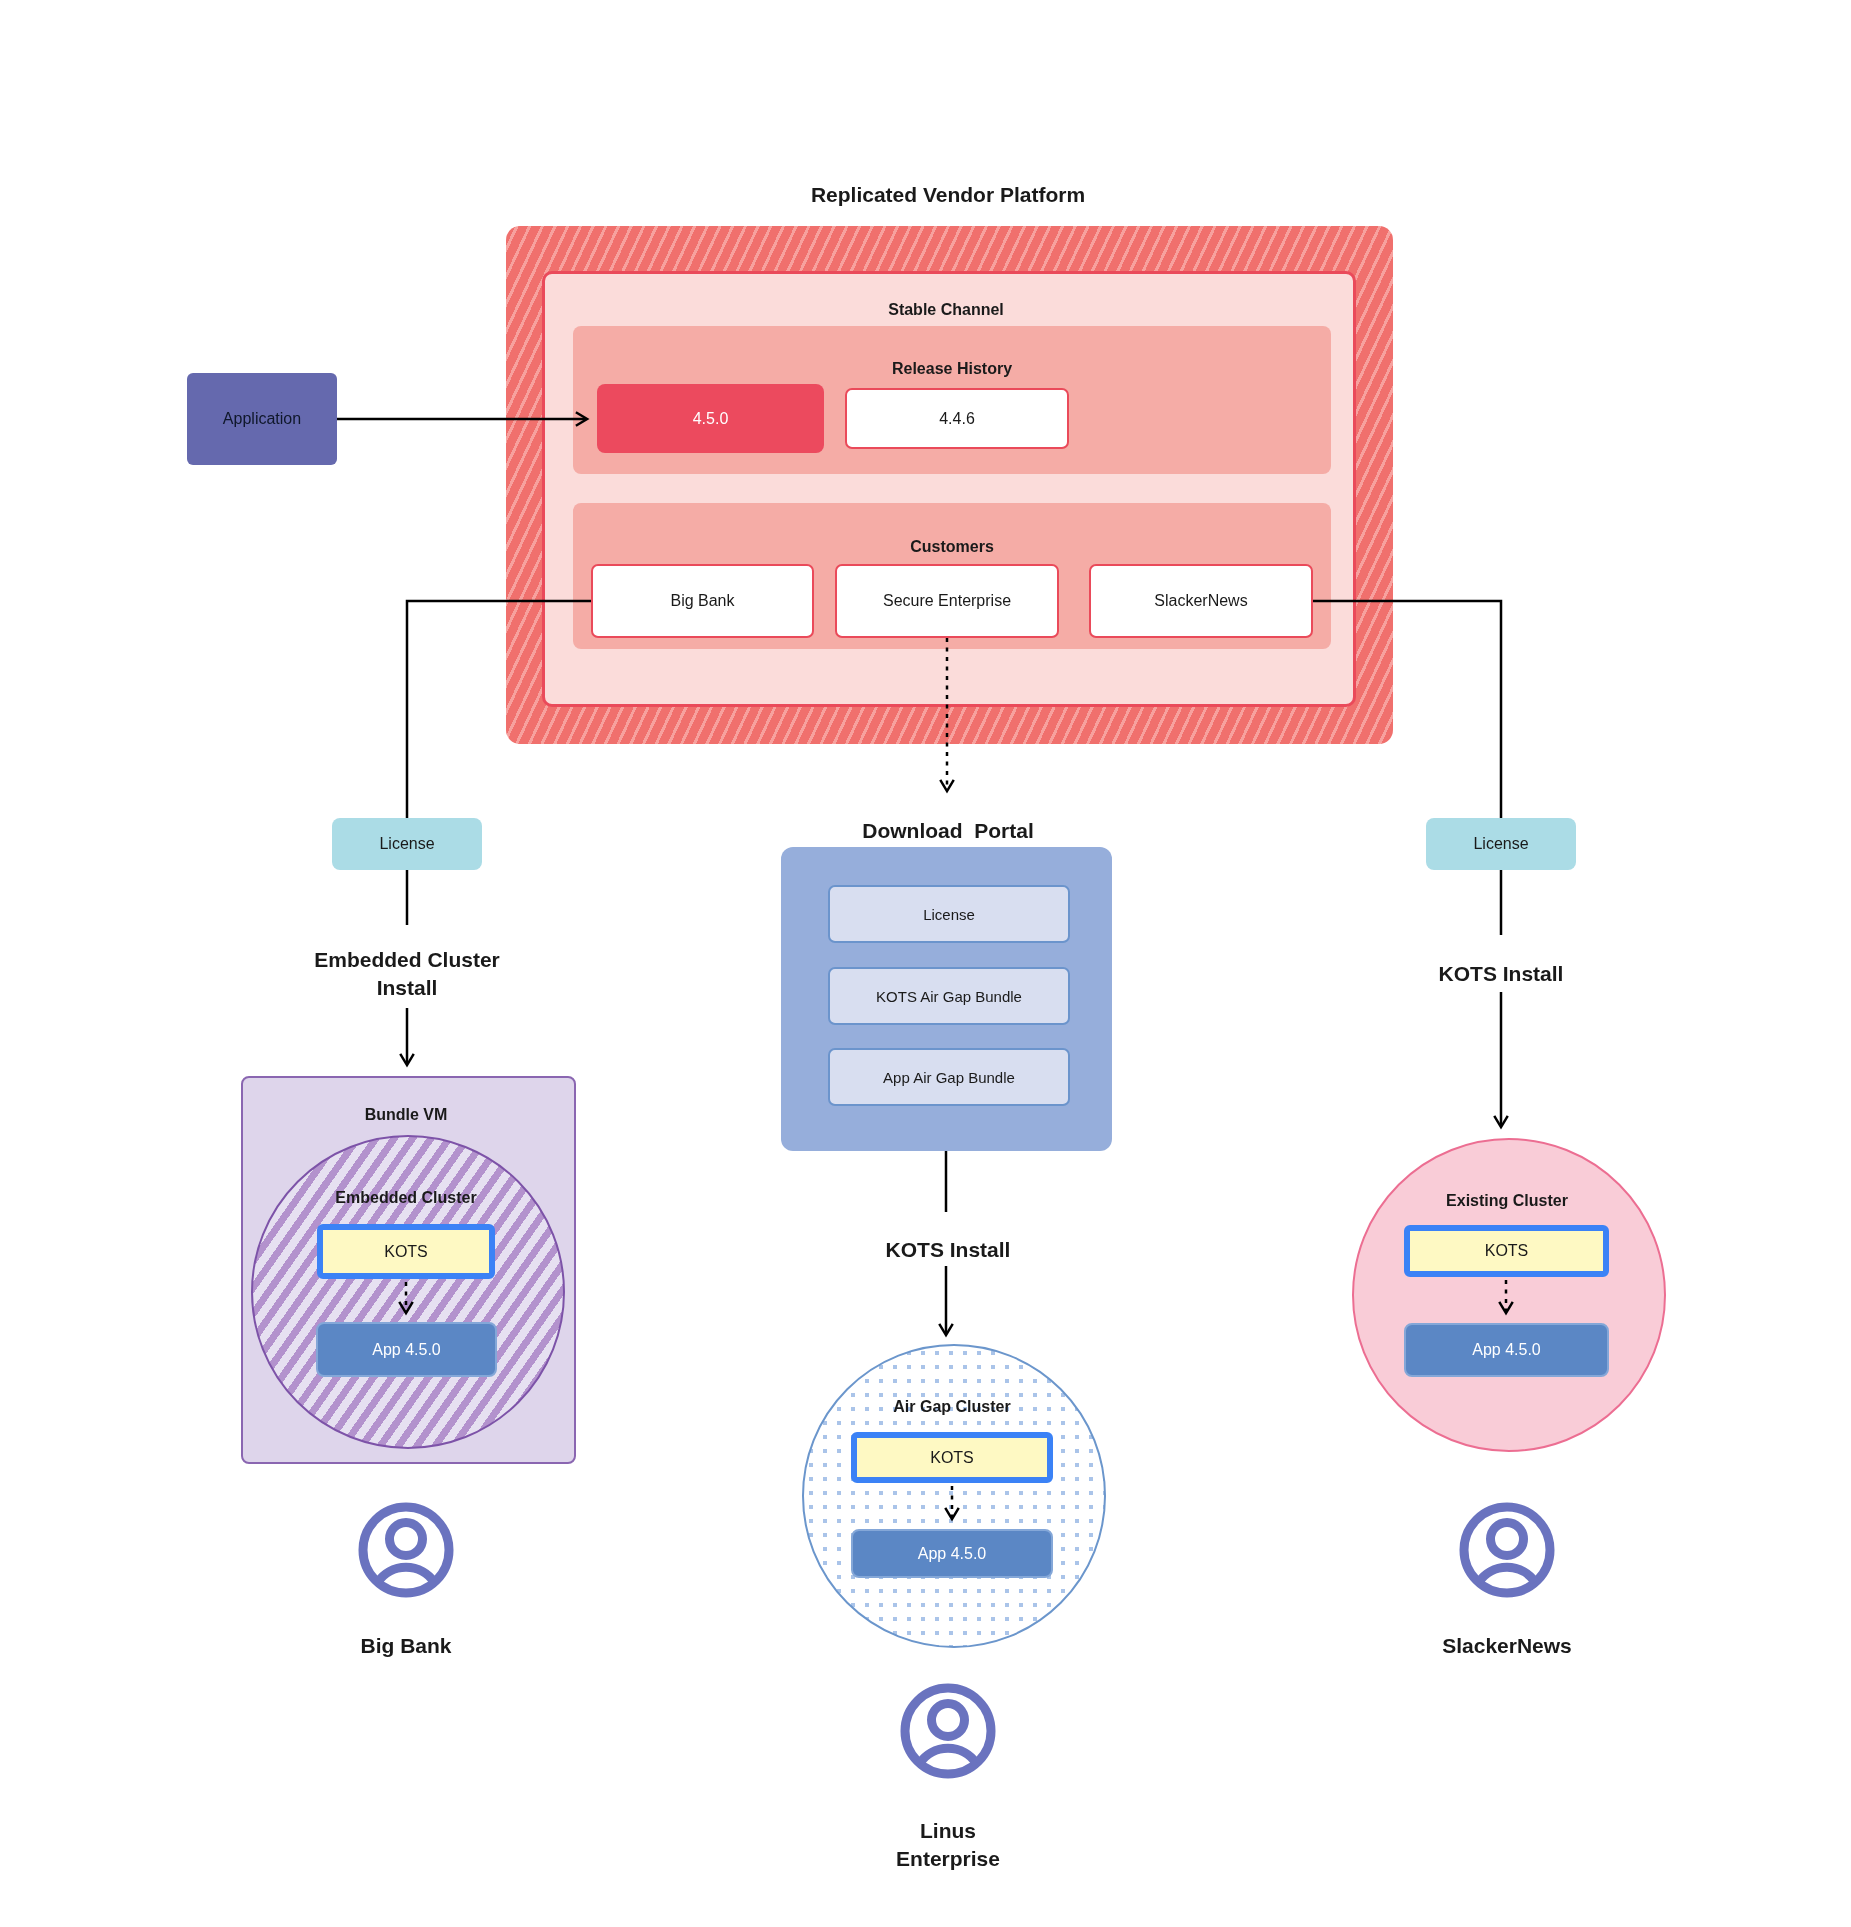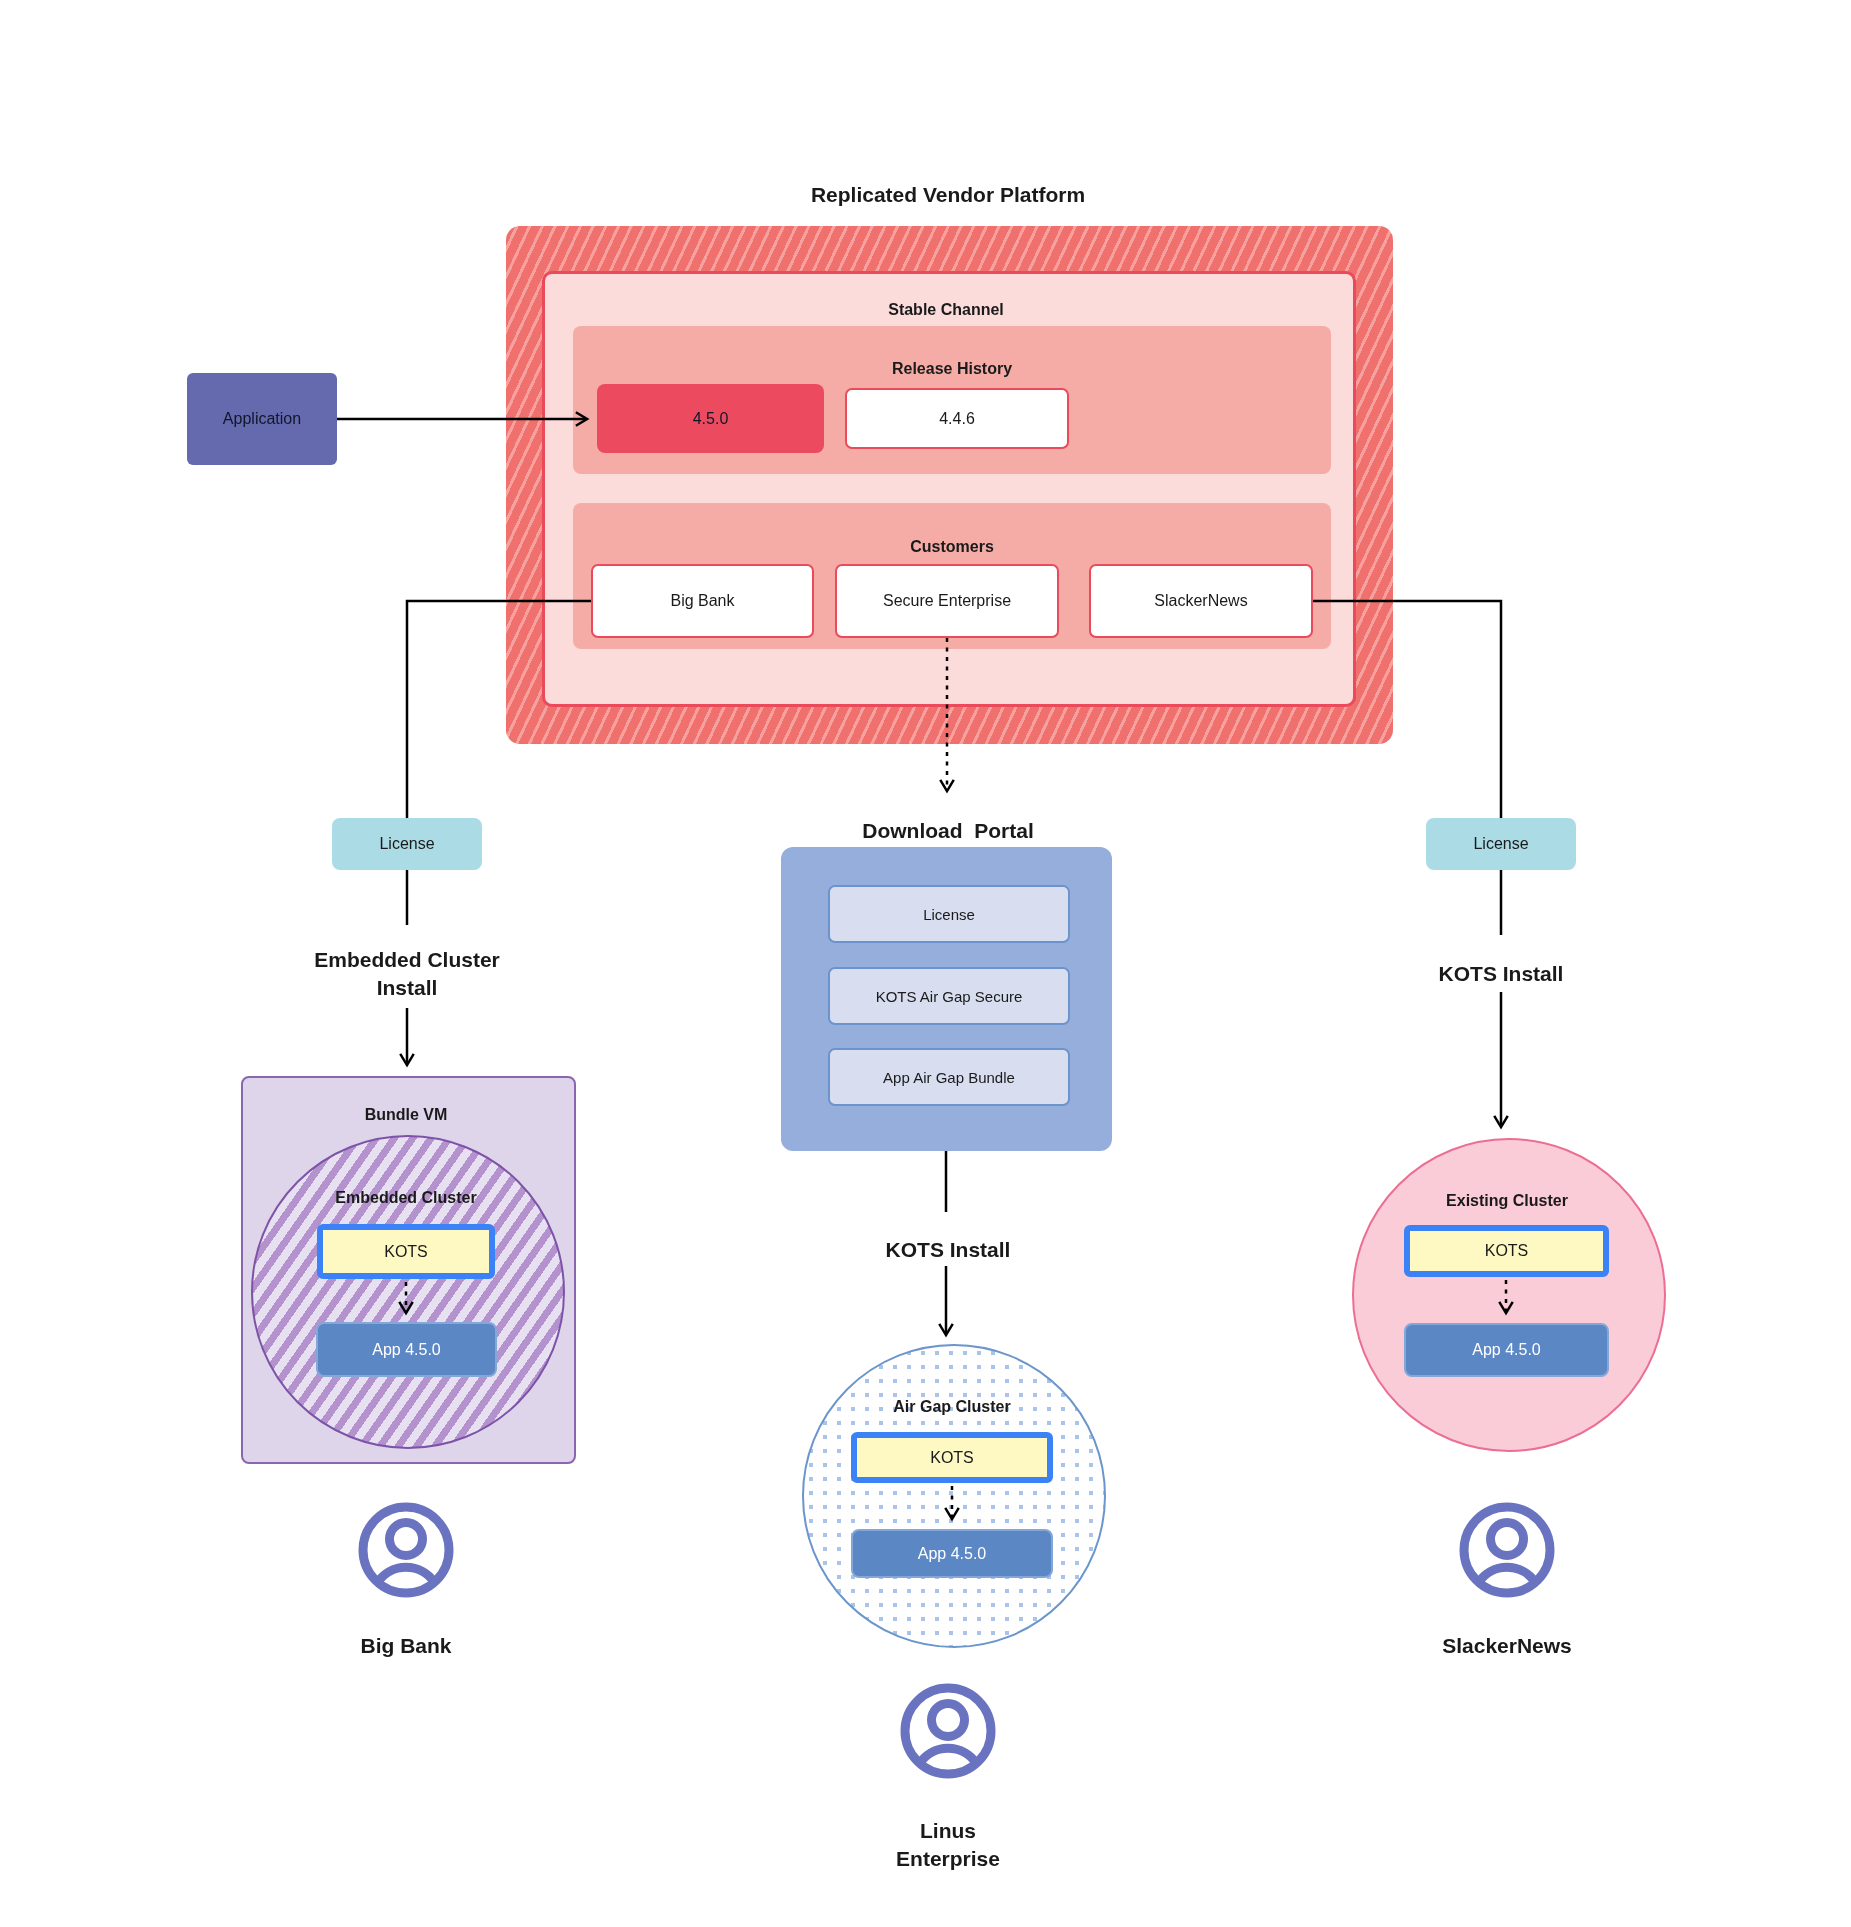--- a/index.html
+++ b/index.html
@@ -16,21 +16,21 @@
   .preline { white-space: pre-line; }
   .pre { white-space: pre; }
 
   
   .hatch-red {
     background: repeating-linear-gradient(115deg, #f0706d 0px, #f0706d 8.5px, #f7a19e 8.5px, #f7a19e 11.5px);
     border-radius: 14px;
   }
   .stable { background: #fbdcda; border: 3px solid #ea4a5a; border-radius: 10px; }
   .pink-section { background: #f5aca6; border-radius: 8px; }
-  .release-current { background: #ec4a5e; border-radius: 8px; color: #0f172a; }
+  .release-current { background: #ec4a5e; border-radius: 8px; color: #ffffff; }
   .white-red { background: #ffffff; border: 2px solid #ea4a5a; border-radius: 7px; }
 
   .app-source { background: #6569ae; border-radius: 6px; color: #0f172a; }
   .license-chip { background: #abdce6; border-radius: 8px; }
 
   
   .portal { background: #96aedb; border-radius: 12px; }
   .portal-item { background: #d8def0; border: 2px solid #6b94cc; border-radius: 7px; font-size: 15px; }
 
   
@@ -96,21 +96,21 @@
       <circle cx="50" cy="50" r="43" fill="none" stroke="#6a73bf" stroke-width="9"></circle>
       <circle cx="50" cy="39" r="16.5" fill="none" stroke="#6a73bf" stroke-width="9"></circle>
       <path d="M22 82 A 34 34 0 0 1 78 82" fill="none" stroke="#6a73bf" stroke-width="9"></path>
     </svg>
   </div>
   <div class="abs lbl bigtext" style="left:306px; top:1620px; width:200px; height:30px;">Big Bank</div>
 
   <div class="abs lbl bigtext pre" style="left:798px; top:805px; width:300px; height:30px;">Download  Portal</div>
   <div class="abs portal" style="left:781px; top:847px; width:331px; height:304px;"></div>
   <div class="abs box portal-item" style="left:828px; top:885px; width:242px; height:58px;">License</div>
-  <div class="abs box portal-item" style="left:828px; top:967px; width:242px; height:58px;">KOTS Air Gap Secure</div>
+  <div class="abs box portal-item" style="left:828px; top:967px; width:242px; height:58px;">KOTS Air Gap Bundle</div>
   <div class="abs box portal-item" style="left:828px; top:1048px; width:242px; height:58px;">App Air Gap Bundle</div>
 
   <div class="abs lbl bigtext" style="left:798px; top:1224px; width:300px; height:30px;">KOTS Install</div>
 
   <div class="abs circle airgap-circle" style="left:802px; top:1344px; width:300px; height:300px;"></div>
   <div class="abs lbl section-lbl" style="left:827px; top:1384px; width:250px; height:24px;">Air Gap Cluster</div>
   <div class="abs box kots-box boxtext" style="left:851px; top:1432px; width:202px; height:51px;">KOTS</div>
   <div class="abs box app-box boxtext" style="left:851px; top:1529px; width:202px; height:49px;">App 4.5.0</div>
 
   <div class="abs" style="left:898px; top:1681px; width:100px; height:100px;">

